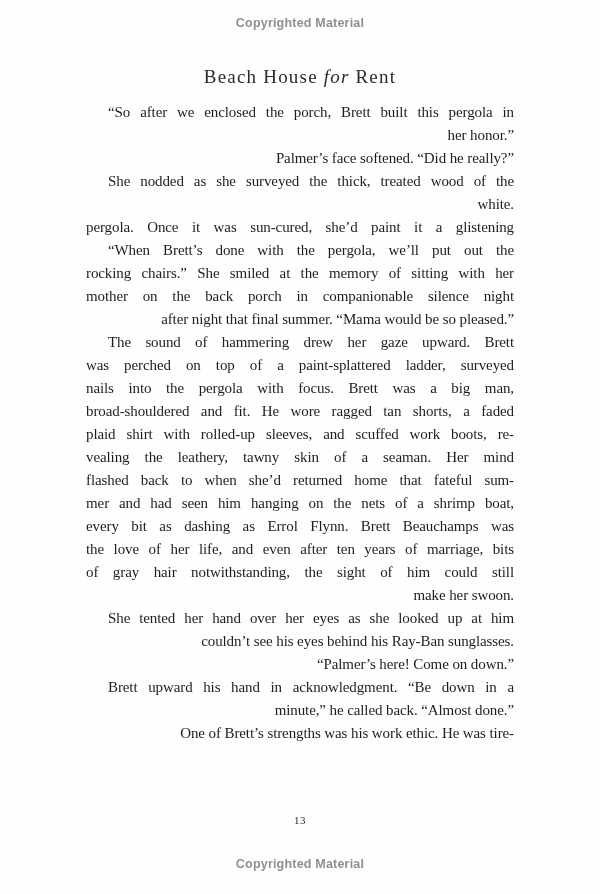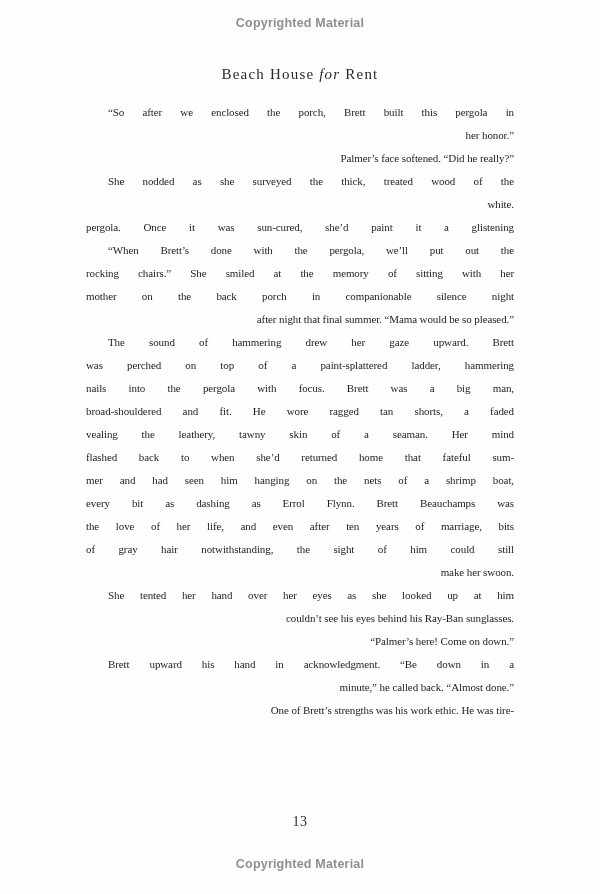--- a/index.html
+++ b/index.html
@@ -24,31 +24,31 @@
     letter-spacing: 0.2px;
   }
   .watermark.top { top: 16px; }
   .watermark.bottom { top: 857px; }
   .running-header {
     position: absolute;
     top: 66px;
     left: 0;
     width: 100%;
     text-align: center;
-    font-size: 15px;
+    font-size: 19px;
     color: #2b2b2b;
     letter-spacing: 1.2px;
   }
   .running-header .it { font-style: italic; }
   .text-block {
     position: absolute;
     top: 101px;
     left: 86px;
     width: 428px;
-    font-size: 11px;
+    font-size: 15px;
     line-height: 23px;
     color: #1e1e1e;
     letter-spacing: -0.1px;
   }
   .line {
     height: 23px;
     white-space: nowrap;
     text-align: right;
   }
   .line.just {
@@ -56,21 +56,21 @@
     text-align-last: justify;
     text-justify: inter-word;
   }
   .line.indent { text-indent: 22px; }
   .page-number {
     position: absolute;
     top: 814px;
     left: 0;
     width: 100%;
     text-align: center;
-    font-size: 14px;
+    font-size: 11px;
     color: #2b2b2b;
     letter-spacing: 0.5px;
   }
 </style>
 </head>
 <body>
 
 <div class="page">
 
   <div class="watermark top">Copyrighted Material</div>
@@ -85,23 +85,24 @@
       <div class="line">her honor.”</div>
       <div class="line indent">Palmer’s face softened. “Did he really?”</div>
       <div class="line indent just">She nodded as she surveyed the thick, treated wood of the</div>
       <div class="line">white.</div>
       <div class="line just">pergola. Once it was sun-cured, she’d paint it a glistening</div>
       <div class="line indent just">“When Brett’s done with the pergola, we’ll put out the</div>
       <div class="line just">rocking chairs.” She smiled at the memory of sitting with her</div>
       <div class="line just">mother on the back porch in companionable silence night</div>
       <div class="line">after night that final summer. “Mama would be so pleased.”</div>
       <div class="line indent just">The sound of hammering drew her gaze upward. Brett</div>
-      <div class="line just">was perched on top of a paint-splattered ladder, hammering</div>
+      <div class="line just">was perched on top of a paint-splattered ladder, surveyed</div>
       <div class="line just">nails into the pergola with focus. Brett was a big man,</div>
       <div class="line just">broad-shouldered and fit. He wore ragged tan shorts, a faded</div>
+      <div class="line just">plaid shirt with rolled-up sleeves, and scuffed work boots, re-</div>
       <div class="line just">vealing the leathery, tawny skin of a seaman. Her mind</div>
       <div class="line just">flashed back to when she’d returned home that fateful sum-</div>
       <div class="line just">mer and had seen him hanging on the nets of a shrimp boat,</div>
       <div class="line just">every bit as dashing as Errol Flynn. Brett Beauchamps was</div>
       <div class="line just">the love of her life, and even after ten years of marriage, bits</div>
       <div class="line just">of gray hair notwithstanding, the sight of him could still</div>
       <div class="line">make her swoon.</div>
       <div class="line indent just">She tented her hand over her eyes as she looked up at him</div>
       <div class="line">couldn’t see his eyes behind his Ray-Ban sunglasses.</div>
       <div class="line indent">“Palmer’s here! Come on down.”</div>

